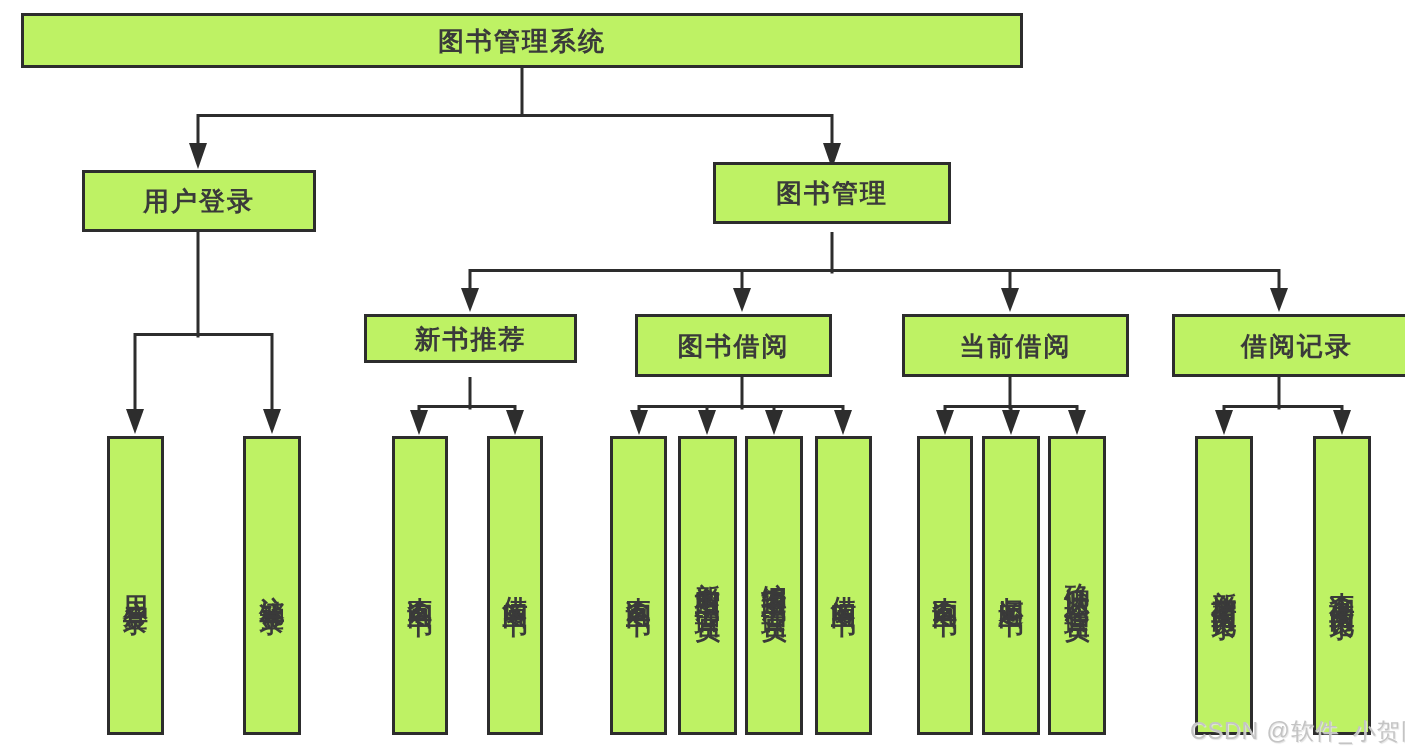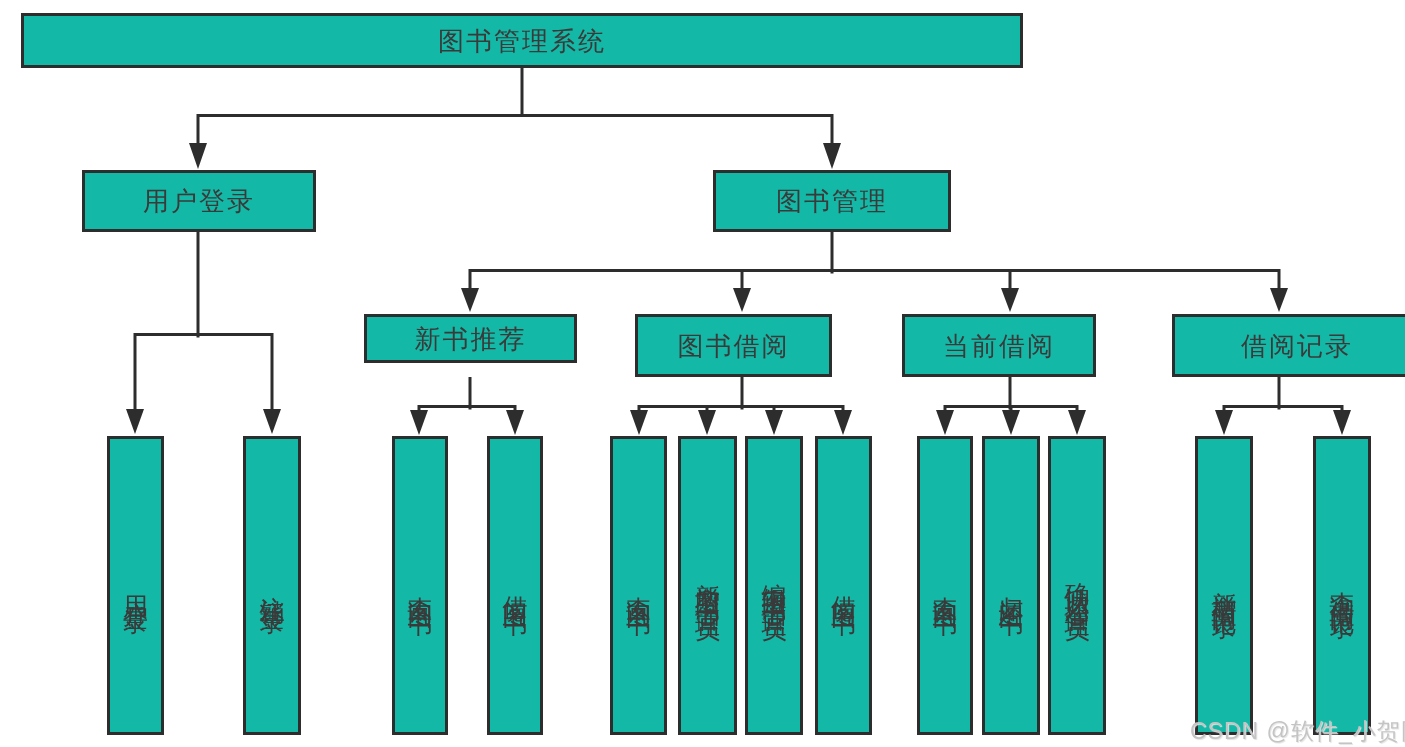--- a/index.html
+++ b/index.html
@@ -19,27 +19,28 @@
     position: absolute;
     left: 0;
     top: 0;
     width: 1405px;
     height: 747px;
   }
   .node {
     position: absolute;
     box-sizing: border-box;
     border: 3px solid #2d2d2d;
-    background: #14b8a6;
+    background: #bef264;
     display: flex;
     align-items: center;
     justify-content: center;
     color: #3a3a3a;
     text-align: center;
     line-height: 1;
+    font-weight: bold;
   }
   .h-node {
     font-size: 26px;
     letter-spacing: 2px;
   }
   .v-node {
     writing-mode: vertical-rl;
     text-orientation: mixed;
     font-size: 25px;
     letter-spacing: 5px;
@@ -112,25 +113,25 @@
       <polygon points="1002,410 1020,410 1011,435"></polygon>
       <polygon points="1068,410 1086,410 1077,435"></polygon>
       <polygon points="1215,410 1233,410 1224,435"></polygon>
       <polygon points="1333,410 1351,410 1342,435"></polygon>
     </g>
   </svg>
 
   <div class="node h-node" style="left:21px; top:13px; width:1002px; height:55px;">图书管理系统</div>
 
   <div class="node h-node" style="left:82px; top:170px; width:234px; height:62px;">用户登录</div>
-  <div class="node h-node" style="left:713px; top:170px; width:238px; height:62px;">图书管理</div>
+  <div class="node h-node" style="left:713px; top:162px; width:238px; height:62px;">图书管理</div>
 
   <div class="node h-node" style="left:364px; top:314px; width:213px; height:49px;">新书推荐</div>
   <div class="node h-node" style="left:635px; top:314px; width:197px; height:63px;">图书借阅</div>
-  <div class="node h-node" style="left:902px; top:314px; width:194px; height:63px;">当前借阅</div>
+  <div class="node h-node" style="left:902px; top:314px; width:227px; height:63px;">当前借阅</div>
   <div class="node h-node" style="left:1172px; top:314px; width:250px; height:63px;">借阅记录</div>
 
   <div class="node v-node" style="left:107px; top:436px; width:57px; height:299px;">用户登录</div>
   <div class="node v-node" style="left:243px; top:436px; width:58px; height:299px;">注销登录</div>
 
   <div class="node v-node" style="left:392px; top:436px; width:56px; height:299px;">查询图书</div>
   <div class="node v-node" style="left:487px; top:436px; width:56px; height:299px;">借阅图书</div>
 
   <div class="node v-node" style="left:610px; top:436px; width:57px; height:299px;">查询图书</div>
   <div class="node v-node" style="left:678px; top:436px; width:59px; height:299px;">新增图书（管理员）</div>

